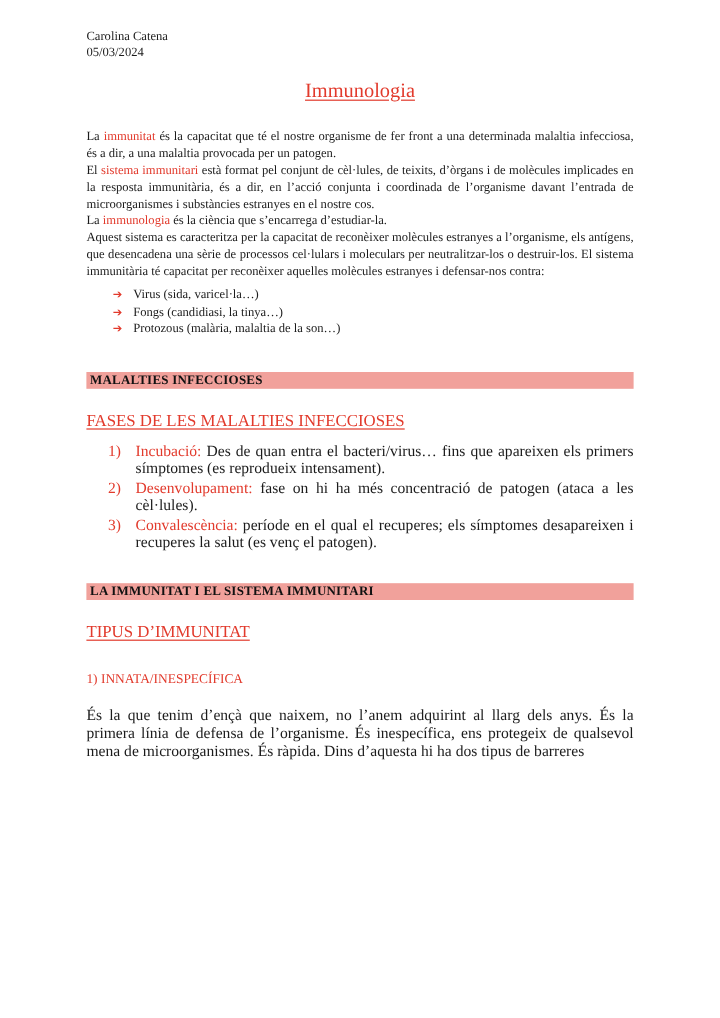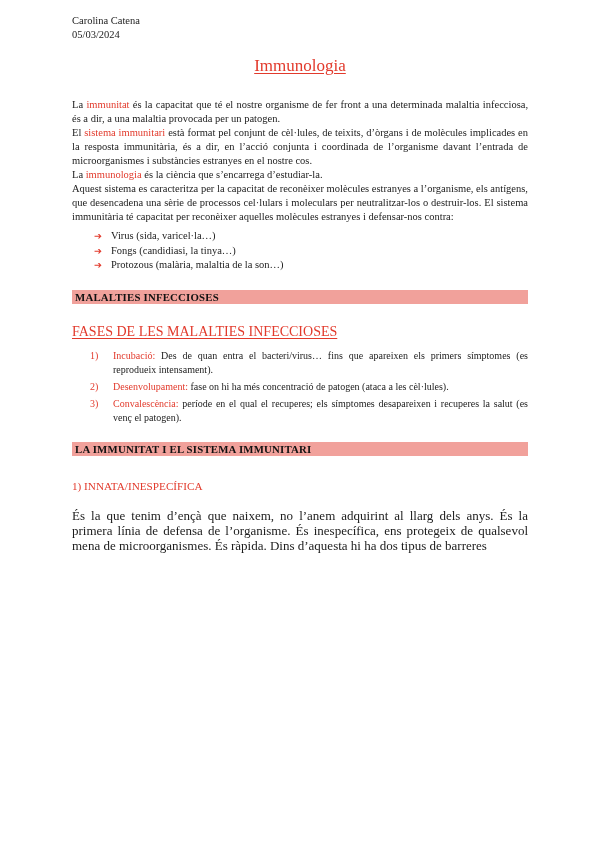--- a/index.html
+++ b/index.html
@@ -4,57 +4,57 @@
 <style>
   :root { --red:#e23a2c; --pink:#f1a19b; --ink:#1b1b1b; }
   * { margin:0; padding:0; box-sizing:border-box; }
   html, body { background:#ffffff; }
   body {
     width:600px; height:848px;
     font-family:"Liberation Serif", serif;
     color:var(--ink);
     overflow:hidden;
   }
-  .page { width:600px; height:848px; padding:14px 72px 0 72px; background:#fff; }
+  .page { width:600px; height:848px; padding:24px 72px 0 72px; background:#fff; }
   .meta-line { font-size:10.5px; line-height:14px; }
   .doc-title {
     margin:14px 0 22px 0;
     text-align:center;
     font-size:17px; font-weight:400;
     color:var(--red);
     text-decoration:underline;
     text-underline-offset:2px;
   }
   p.body { font-size:10.5px; line-height:14px; text-align:justify; }
   .red { color:var(--red); }
   .bullet-list { margin-top:5px; }
   p.bullet { font-size:10.5px; line-height:14.5px; padding-left:22px; }
   .arrow {
     display:inline-block; width:17px;
     font-family:"DejaVu Sans", sans-serif;
     font-size:9.5px; font-weight:bold;
   }
   .section-heading {
-    margin-top:17px;
+    margin-top:27px;
     background:var(--pink);
     color:#111;
     font-size:10.8px; font-weight:bold;
     letter-spacing:.2px;
     padding:1px 3px;
   }
   .sub-heading {
     margin-top:20px;
     color:var(--red);
     font-size:14px; font-weight:400;
     text-decoration:underline;
     text-underline-offset:2px;
   }
   .phase-list { margin-top:9px; }
   p.phase {
-    font-size:10px; line-height:14px; text-align:justify;
+    font-size:13px; line-height:14px; text-align:justify;
     padding-left:41px; text-indent:-23px;
     margin-bottom:3px;
     font-family:Liberation Serif, serif;
   }
   .num { display:inline-block; width:23px; text-indent:0; }
   .type-heading { margin-top:24px; color:var(--red); font-size:11.2px; font-weight:normal; }
   p.loose { margin-top:16px; font-size:13px; line-height:15px; text-align:justify; }
 </style>
 </head>
 <body>
@@ -84,18 +84,19 @@
   <h3 class="sub-heading">FASES DE LES MALALTIES INFECCIOSES</h3>
 
   <div class="phase-list">
     <p class="phase"><span class="num red">1)</span><span class="red">Incubació:</span><span> Des de quan entra el bacteri/virus… fins que apareixen els primers símptomes (es reprodueix intensament).</span></p>
     <p class="phase"><span class="num red">2)</span><span class="red">Desenvolupament:</span><span> fase on hi ha més concentració de patogen (ataca a les cèl·lules).</span></p>
     <p class="phase"><span class="num red">3)</span><span class="red">Convalescència:</span><span> període en el qual el recuperes; els símptomes desapareixen i recuperes la salut (es venç el patogen).</span></p>
   </div>
 
   <h2 class="section-heading">LA IMMUNITAT I EL SISTEMA IMMUNITARI</h2>
 
+  <h3 class="sub-heading">TIPUS D’IMMUNITAT</h3>
 
   <h4 class="type-heading">1) INNATA/INESPECÍFICA</h4>
 
   <p class="loose">És la que tenim d’ençà que naixem, no l’anem adquirint al llarg dels anys. És la primera línia de defensa de l’organisme. És inespecífica, ens protegeix de qualsevol mena de microorganismes. És ràpida. Dins d’aquesta hi ha dos tipus de barreres</p>
 
 </div>
 
 </body></html>

